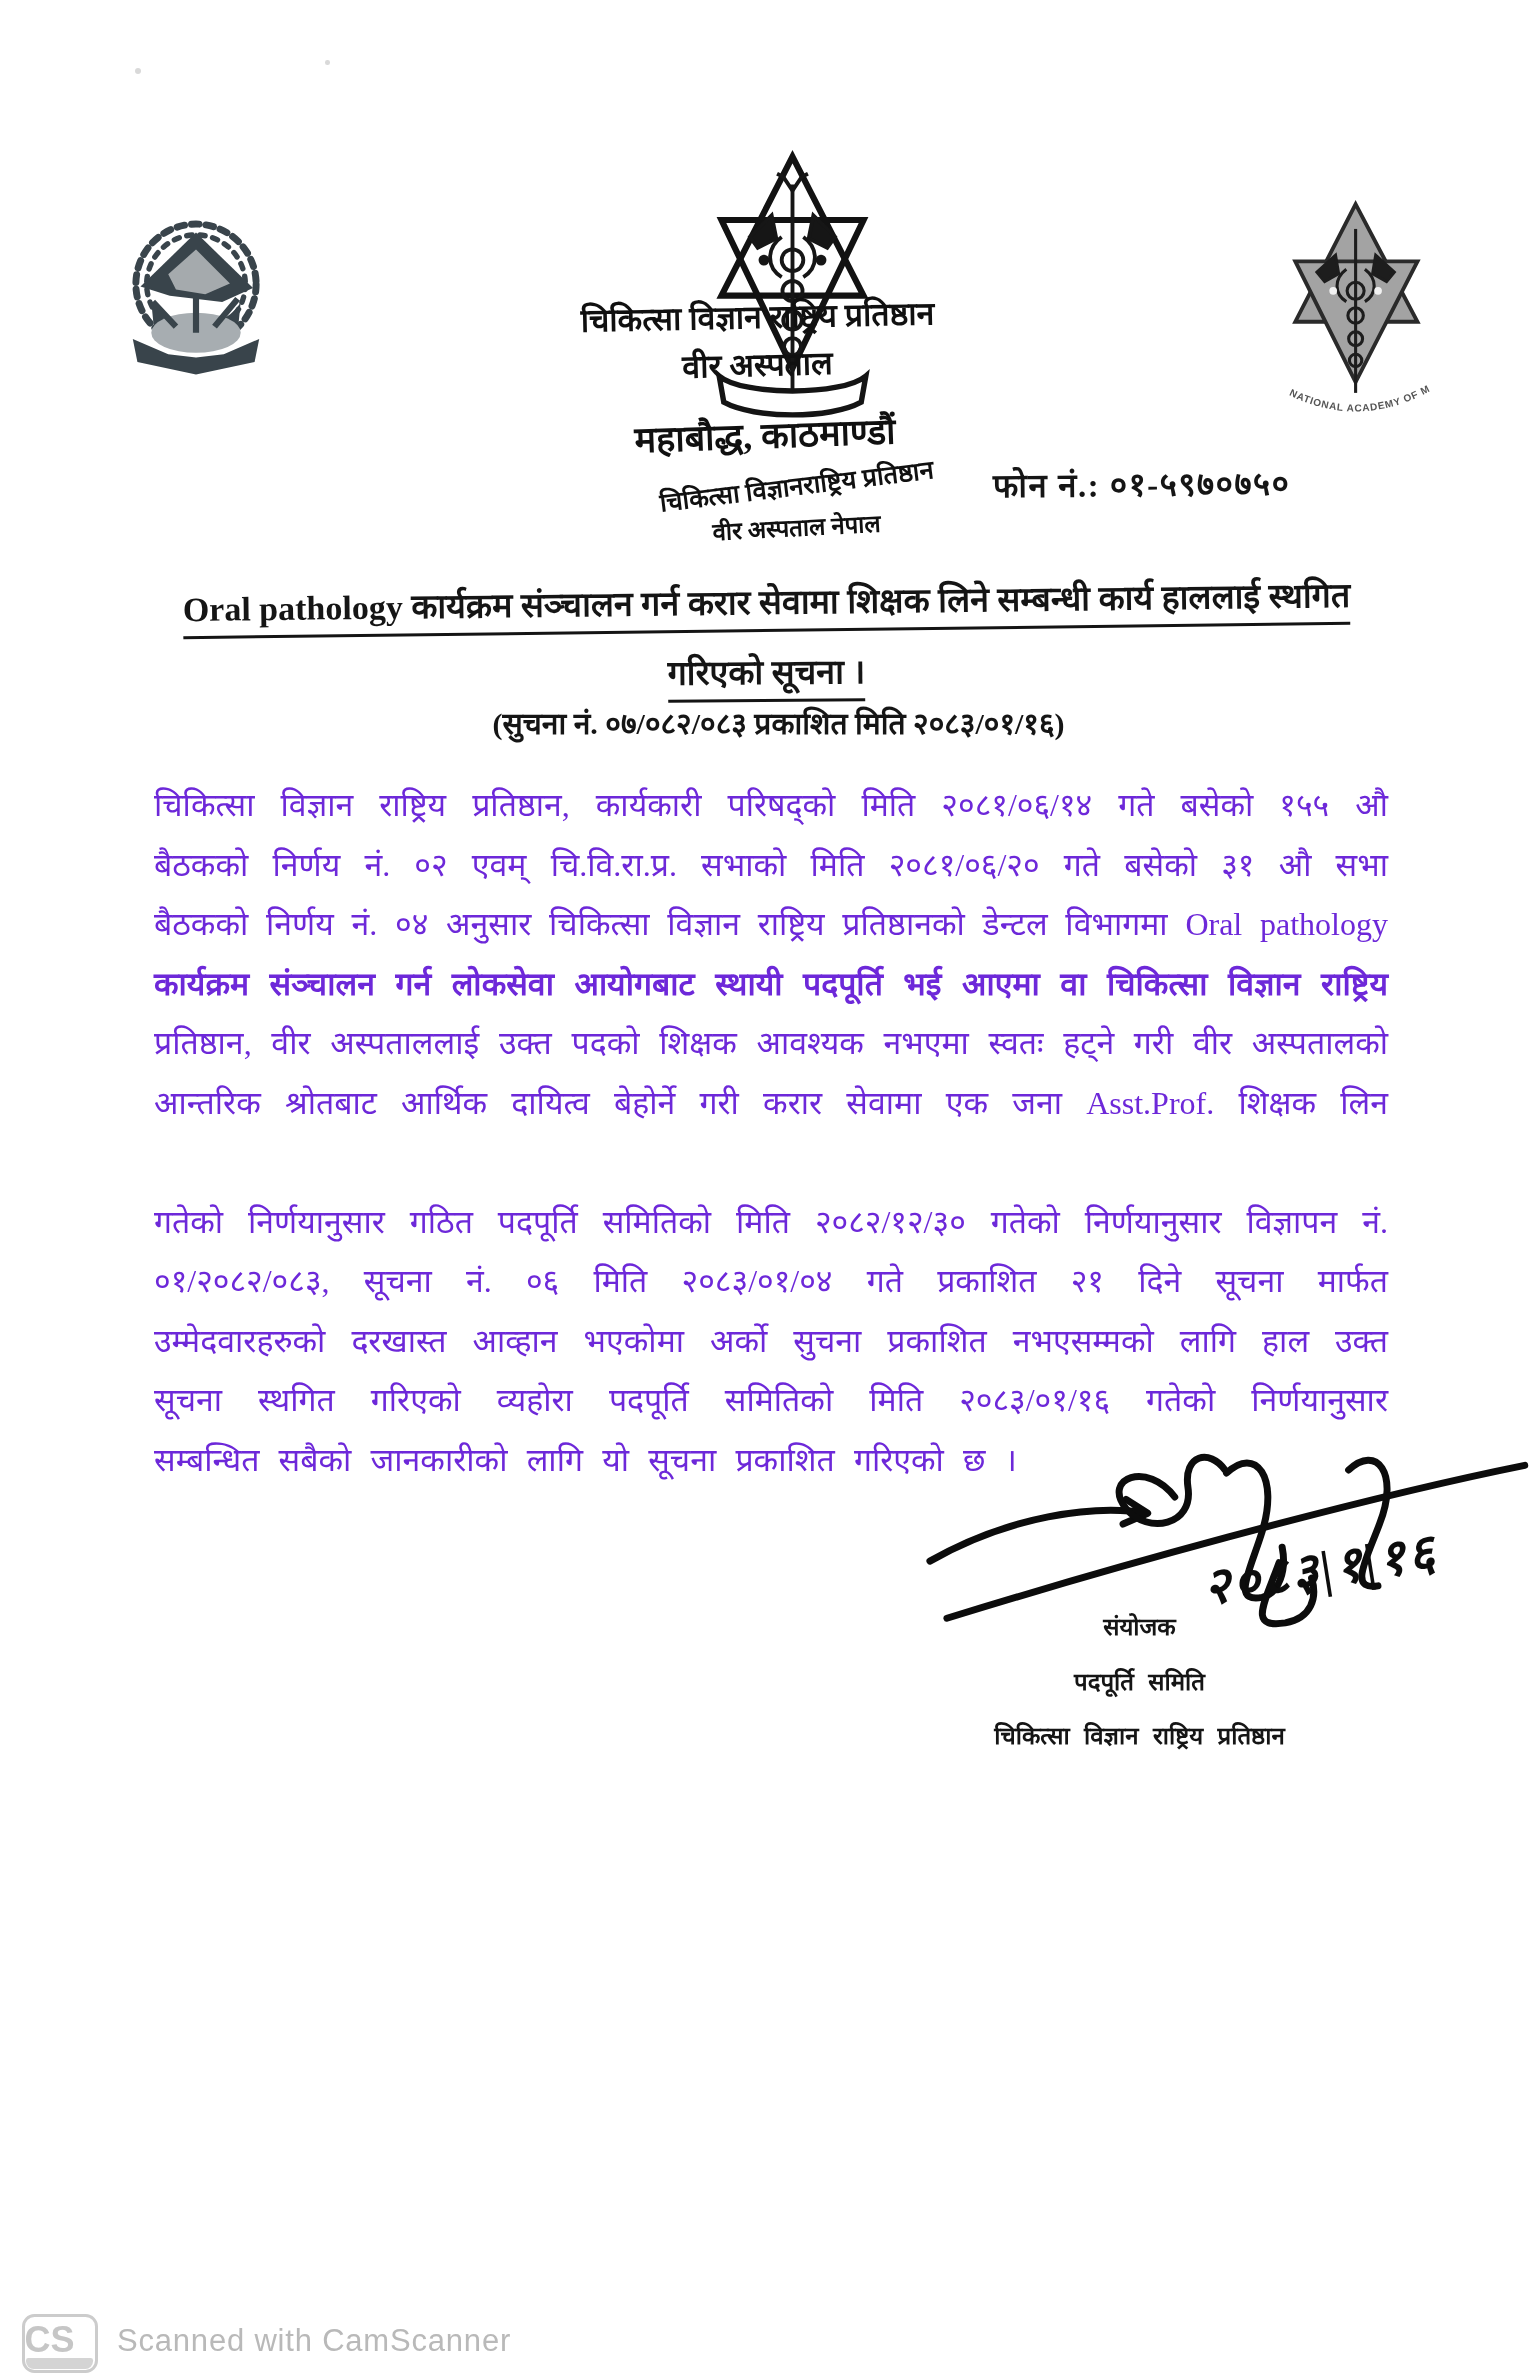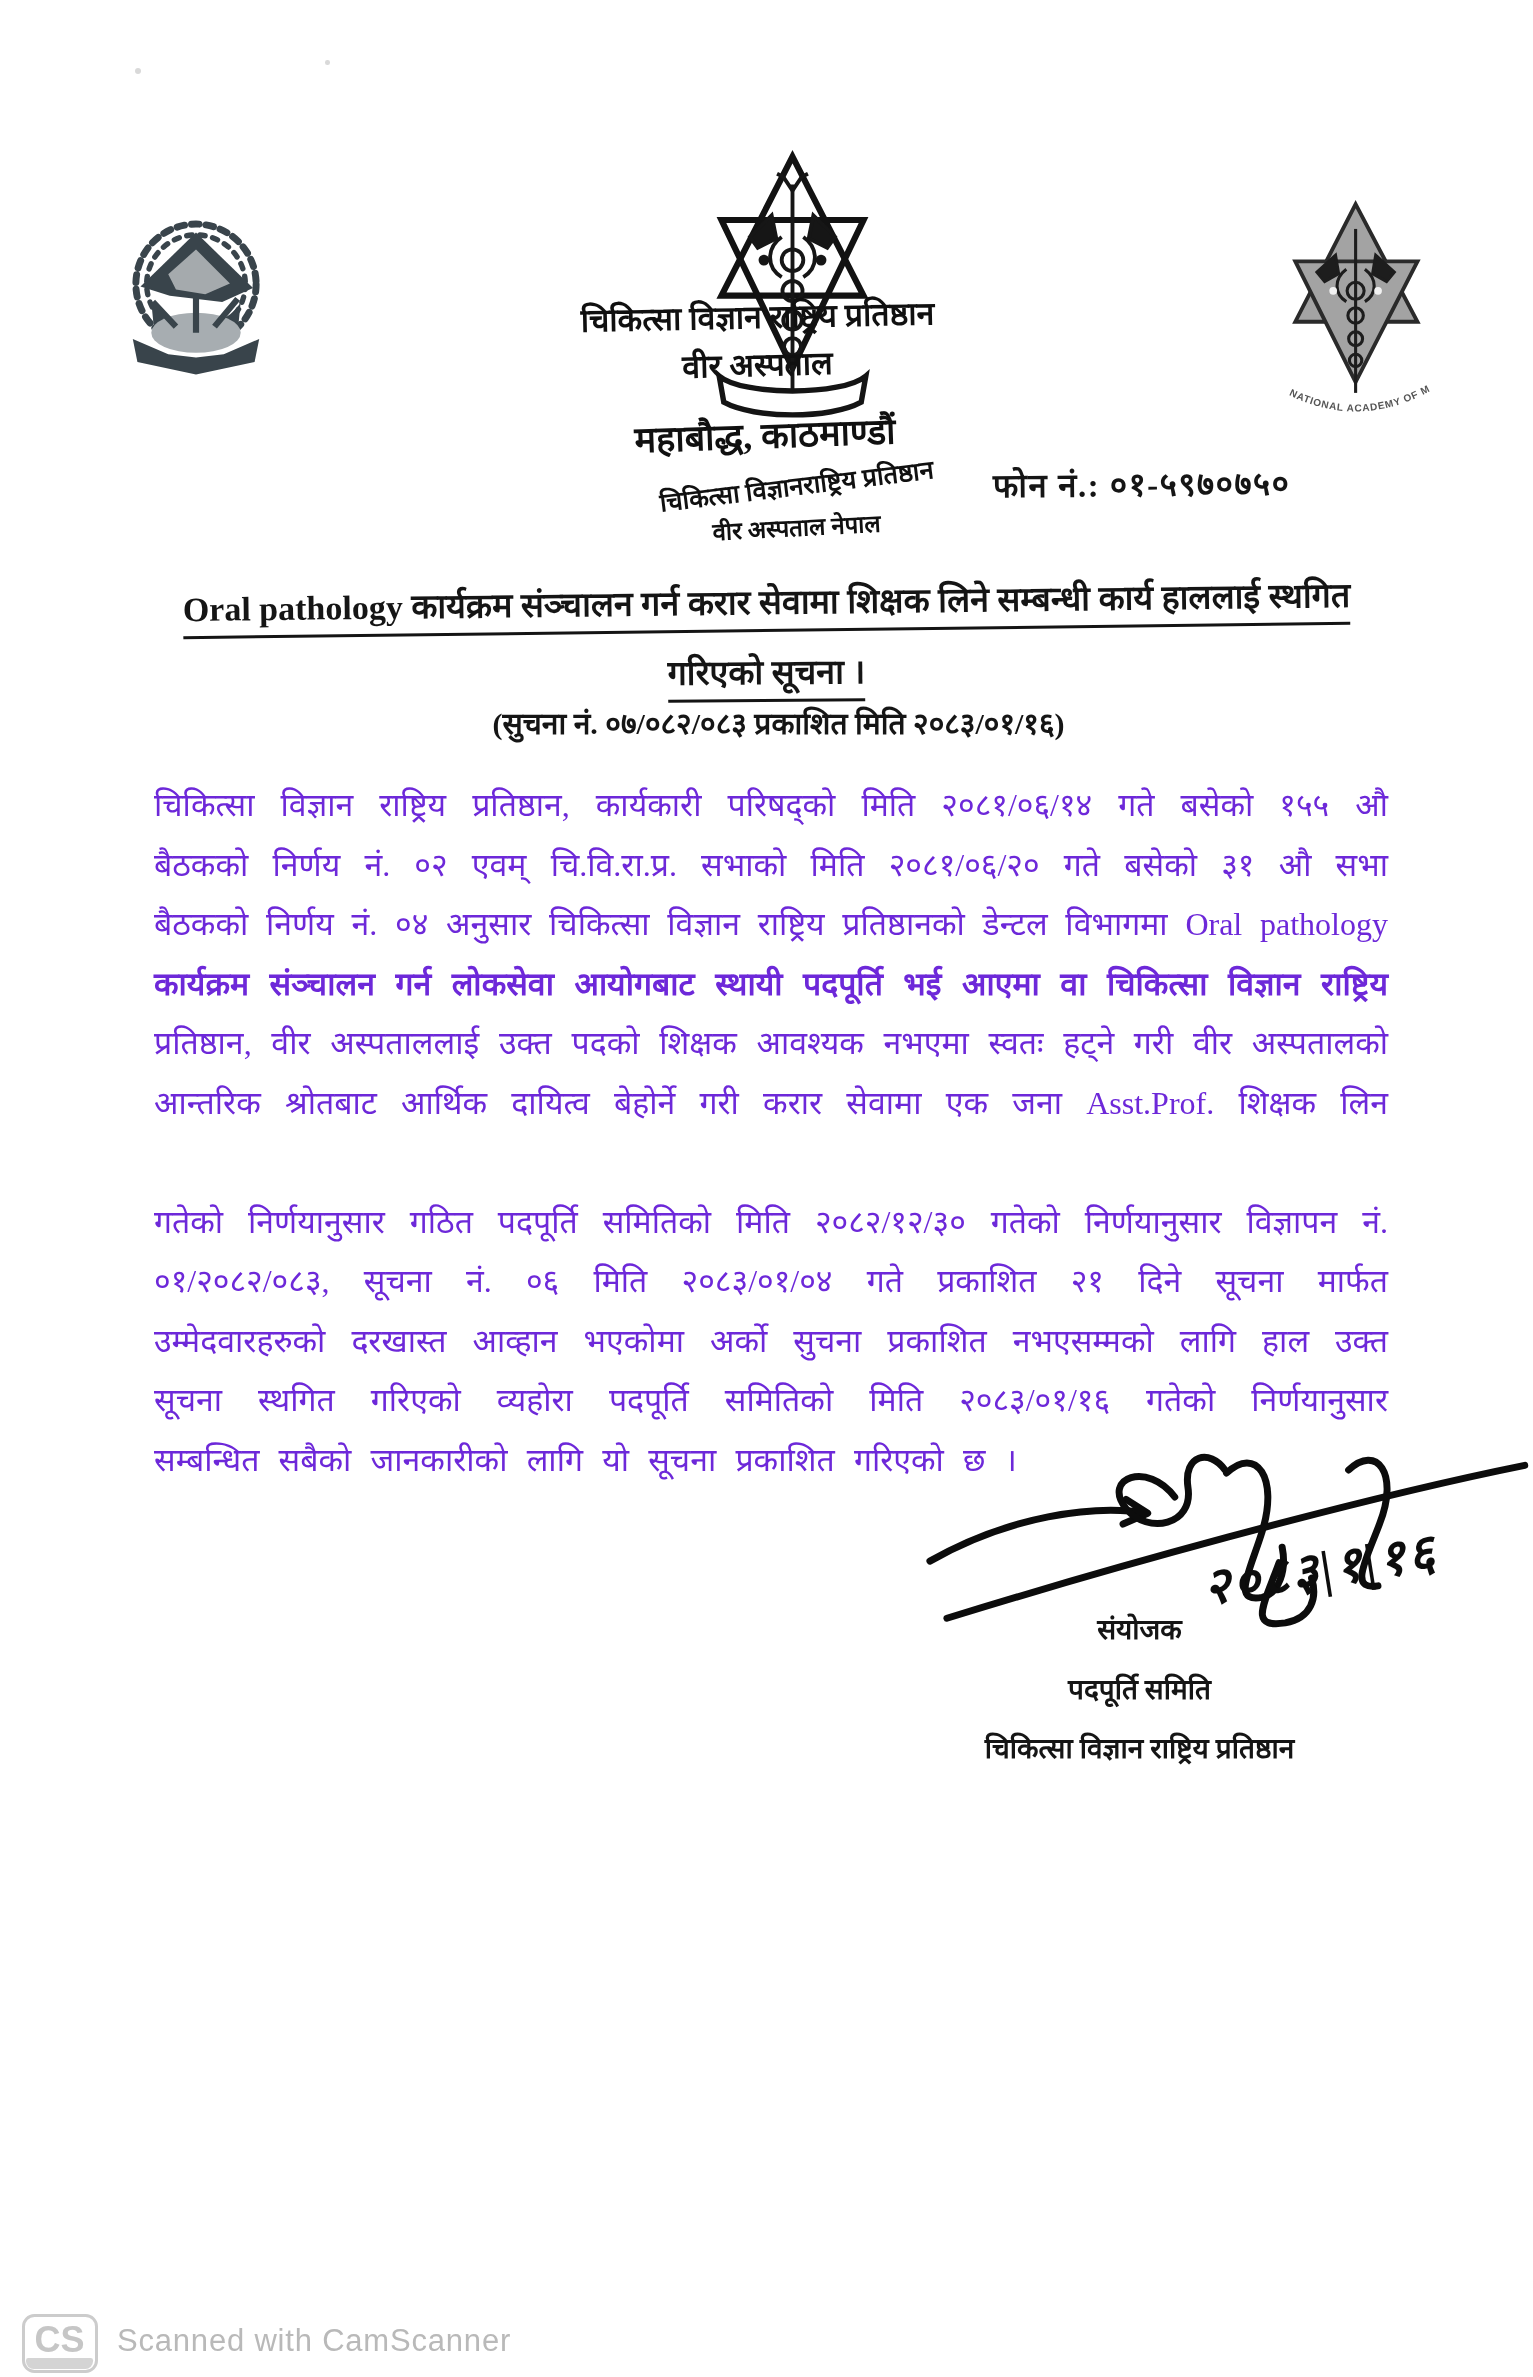--- a/index.html
+++ b/index.html
@@ -53,37 +53,36 @@
     text-align: justify;
     text-align-last: justify;
     white-space: nowrap;
     display: flex;
     justify-content: space-between;
   }
   .body-line.last { text-align-last: left; display: block; font-family: Liberation Mono, monospace; }
   
   .body-line { display: block; }
   .signoff-block { left: 842px; width: 595px; text-align: center; }
-  .signoff-line { font-size: 28px; font-weight: 600; margin-bottom: 21.6px; }
+  .signoff-line { font-size: 24px; font-weight: 600; margin-bottom: 21.6px; font-family: Liberation Mono, monospace; }
   .sig-date {
     font-size: 51px;
     font-weight: 600;
     font-style: italic;
     transform: rotate(-9deg);
     white-space: nowrap;
     color: #0d0d0d;
     letter-spacing: 3.1px;
   }
   
   .cs-badge {
     left: 21.6px; top: 2314px; width: 76px; height: 59px;
     border: 3.9px solid #cccccc;
     border-radius: 12.4px;
     background: #ffffff;
-    text-align: center;
     line-height: 45px;
     font-family: "Liberation Sans", sans-serif;
     font-size: 36px;
     font-weight: 700;
     color: #c6c6c6;
   }
   .cs-badge::after {
     content: "";
     position: absolute;
     left: 1.5px; right: 1.5px; bottom: 1.5px;

